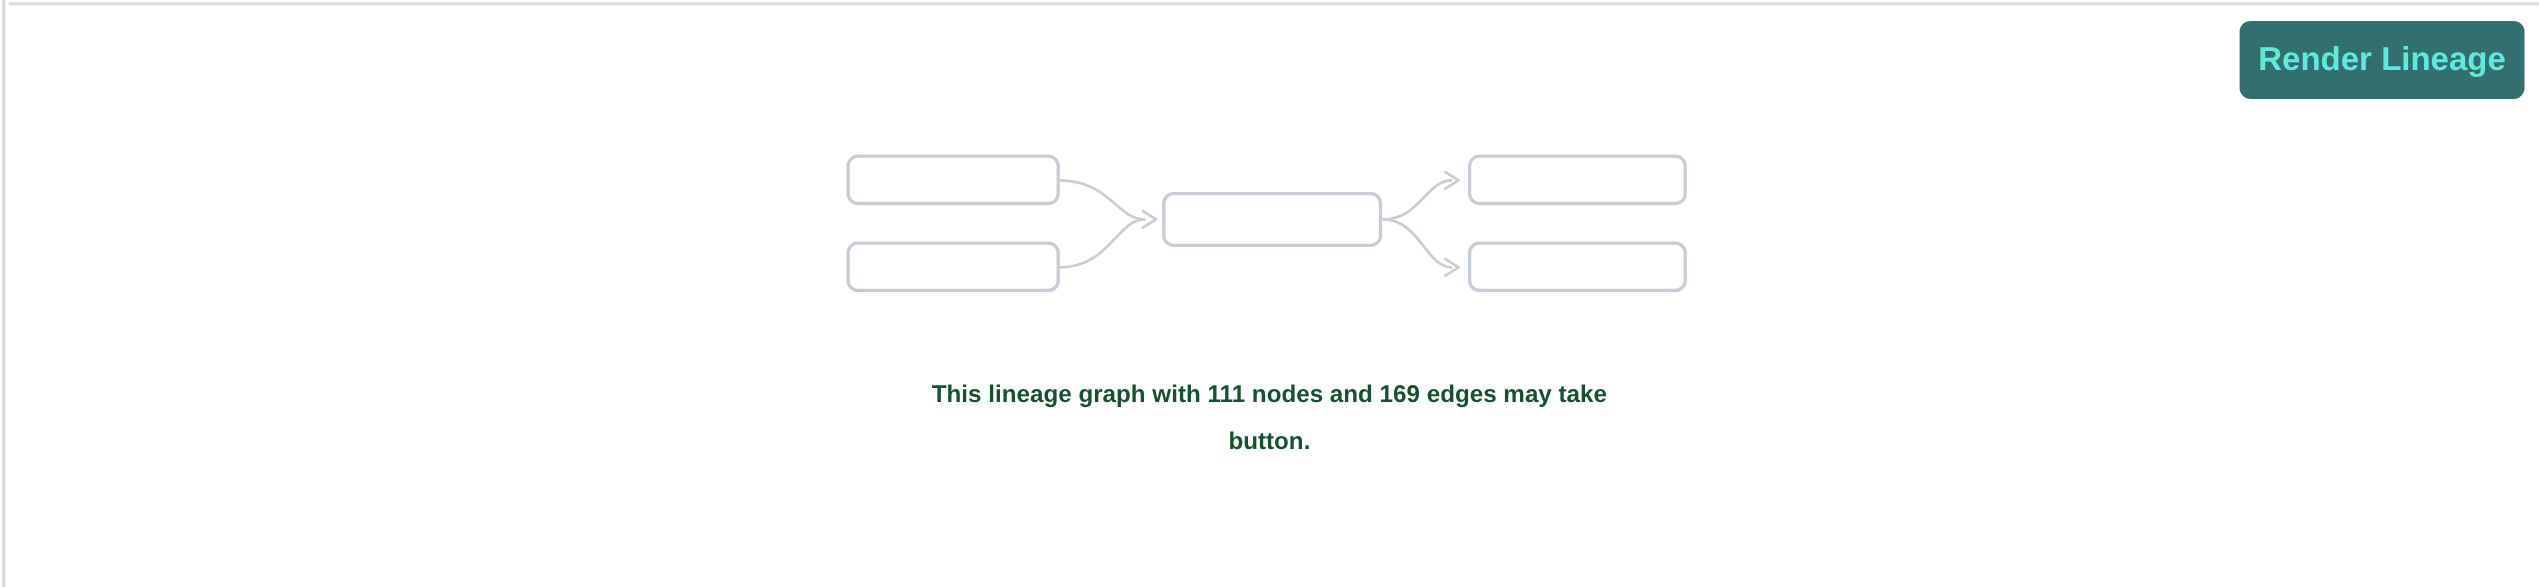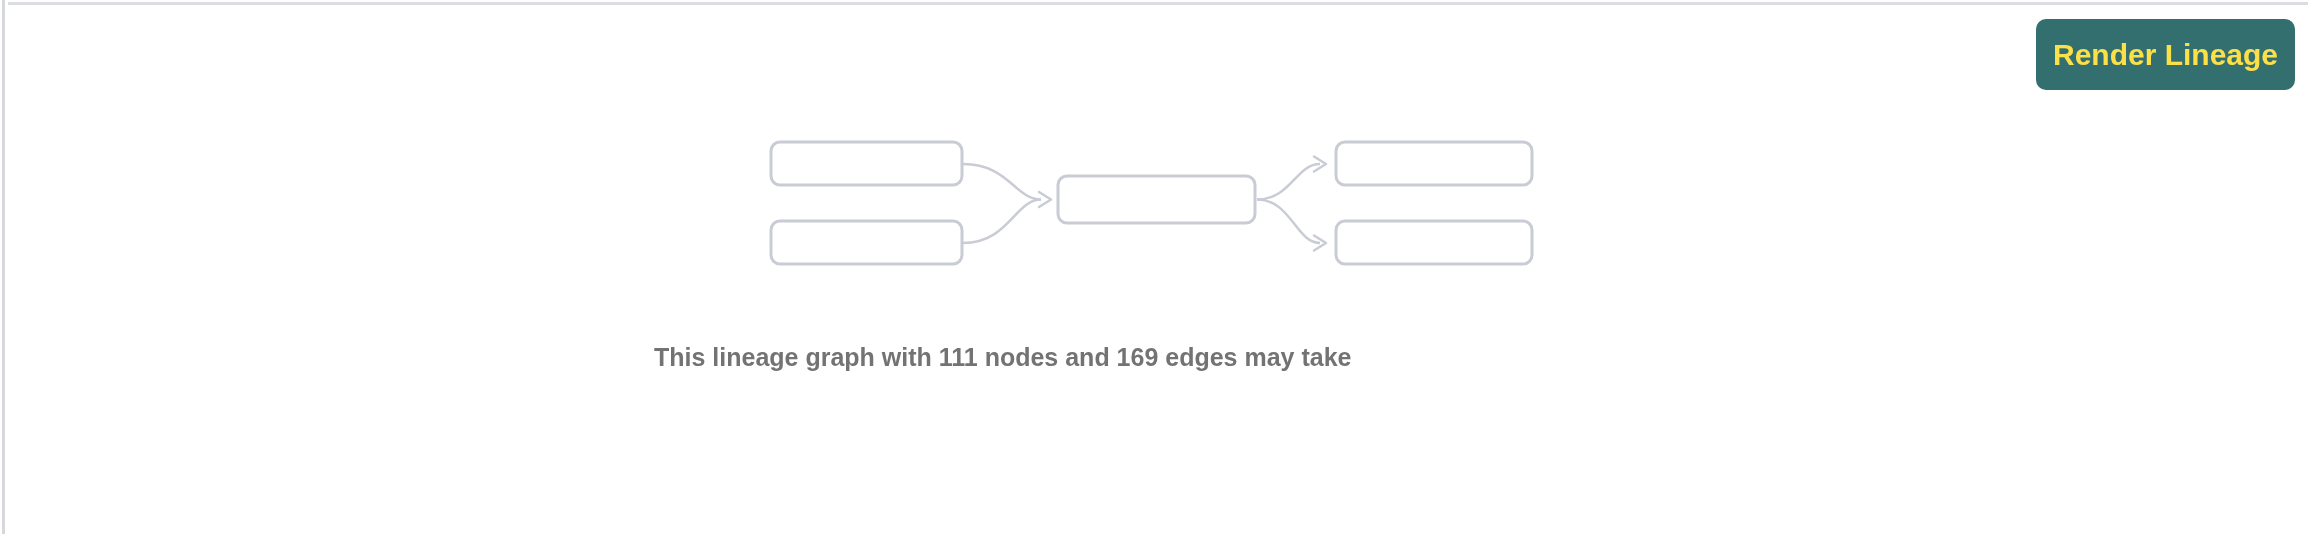--- a/index.html
+++ b/index.html
@@ -22,21 +22,21 @@
     width: 3px;
     background: #d7d8db;
   }
   .render-button {
     position: absolute;
     top: 19px; right: 13px;
     width: 259px; height: 71px;
     border: none;
     border-radius: 10px;
     background: #346F6F;
-    color: #fde047;
+    color: #5eead4;
     font-family: "Liberation Sans", "DejaVu Sans", sans-serif;
     font-size: 30px;
     font-weight: bold;
     display: flex;
     align-items: center;
     justify-content: center;
     cursor: pointer;
   }
   .graph-wrap {
     position: absolute;
@@ -46,22 +46,23 @@
     width: 770px;
     height: 130px;
   }
   .graph-wrap svg { display: block; }
   .warning-message {
     position: absolute;
     top: 336px;
     left: 50%;
     transform: translateX(-50%);
     width: 1000px;
-    color: #737373;
-    font-size: 25px;
+    text-align: center;
+    color: #14532d;
+    font-size: 22px;
     font-weight: bold;
     line-height: 43px;
   }
 </style>
 </head>
 <body>
 
 <div class="panel-top-border"></div>
 <div class="panel-left-border"></div>
 
@@ -84,13 +85,14 @@
 
     <path d="M488,59.5 C522,59.5 527,24 551,24" stroke="#C9CCD4" stroke-width="2.5" fill="none"></path>
     <path d="M545,16.5 L557,24 L545,31.5" stroke="#C9CCD4" stroke-width="2.5" fill="none" stroke-linecap="round" stroke-linejoin="round"></path>
     <path d="M488,59.5 C522,59.5 527,103 551,103" stroke="#C9CCD4" stroke-width="2.5" fill="none"></path>
     <path d="M545,95.5 L557,103 L545,110.5" stroke="#C9CCD4" stroke-width="2.5" fill="none" stroke-linecap="round" stroke-linejoin="round"></path>
   </svg>
 </div>
 
 <div class="warning-message">
   <div>This lineage graph with 111 nodes and 169 edges may take</div>
+  <div>button.</div>
 </div>
 
 </body></html>

